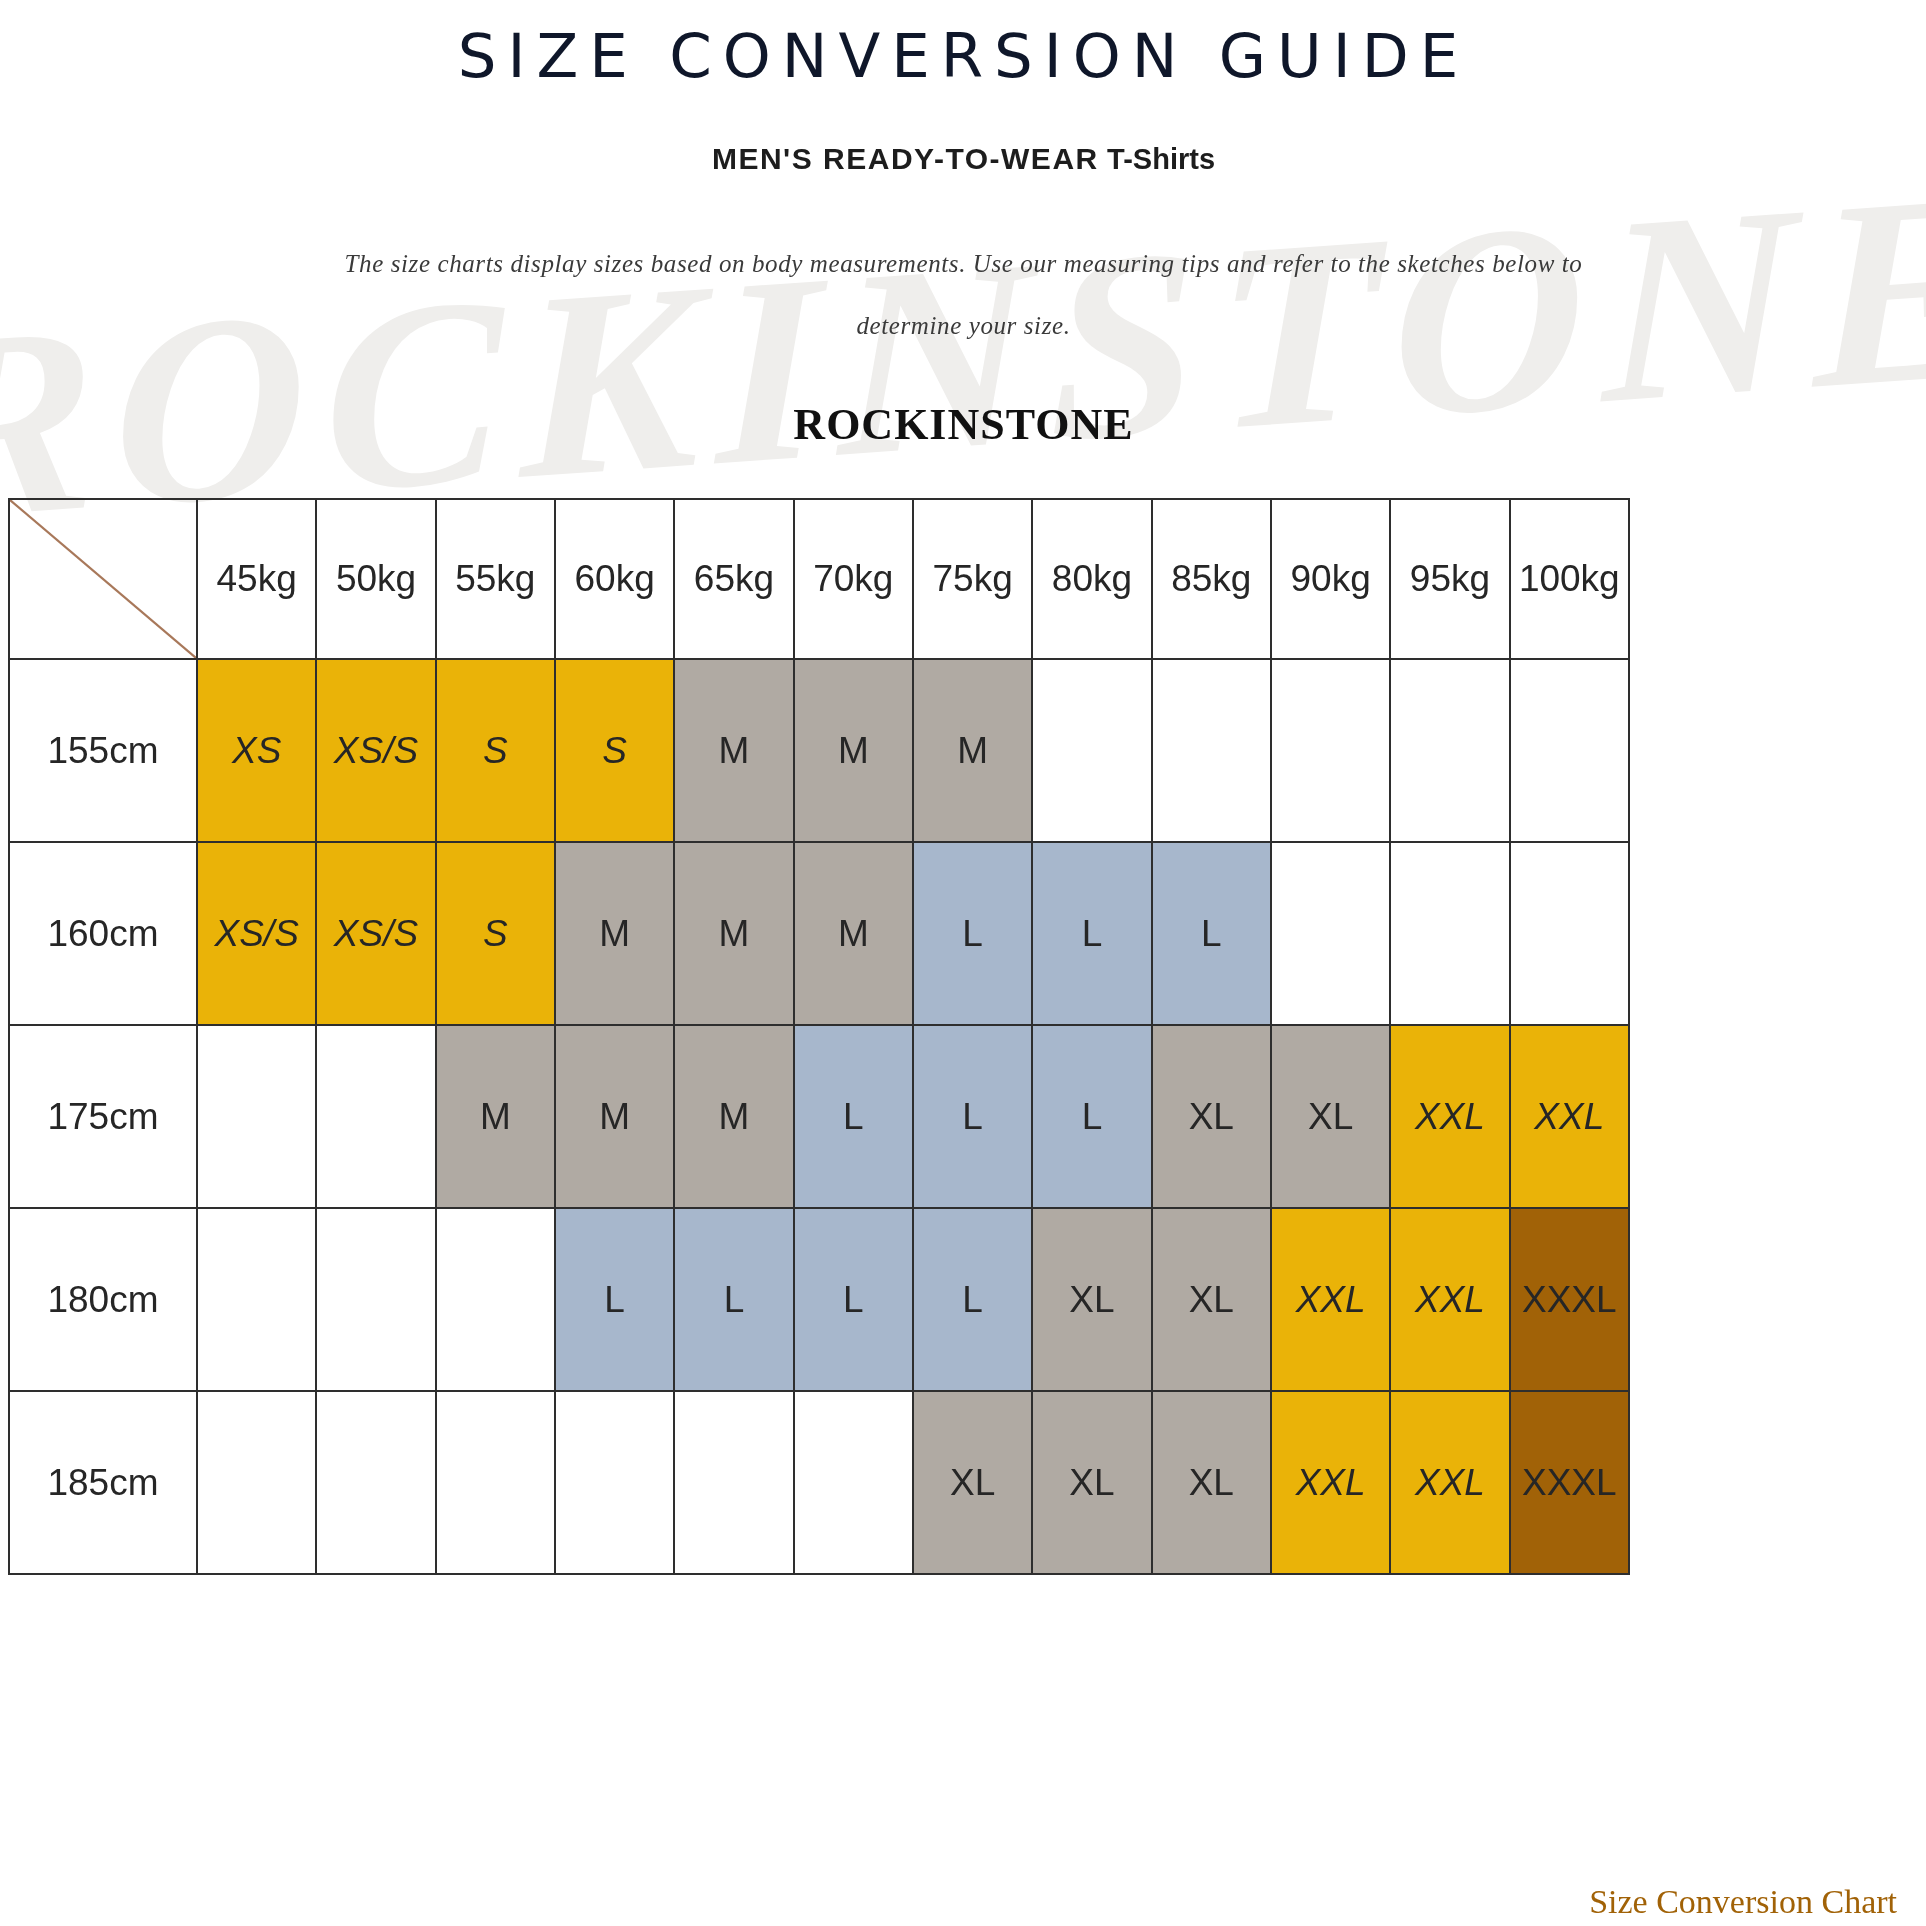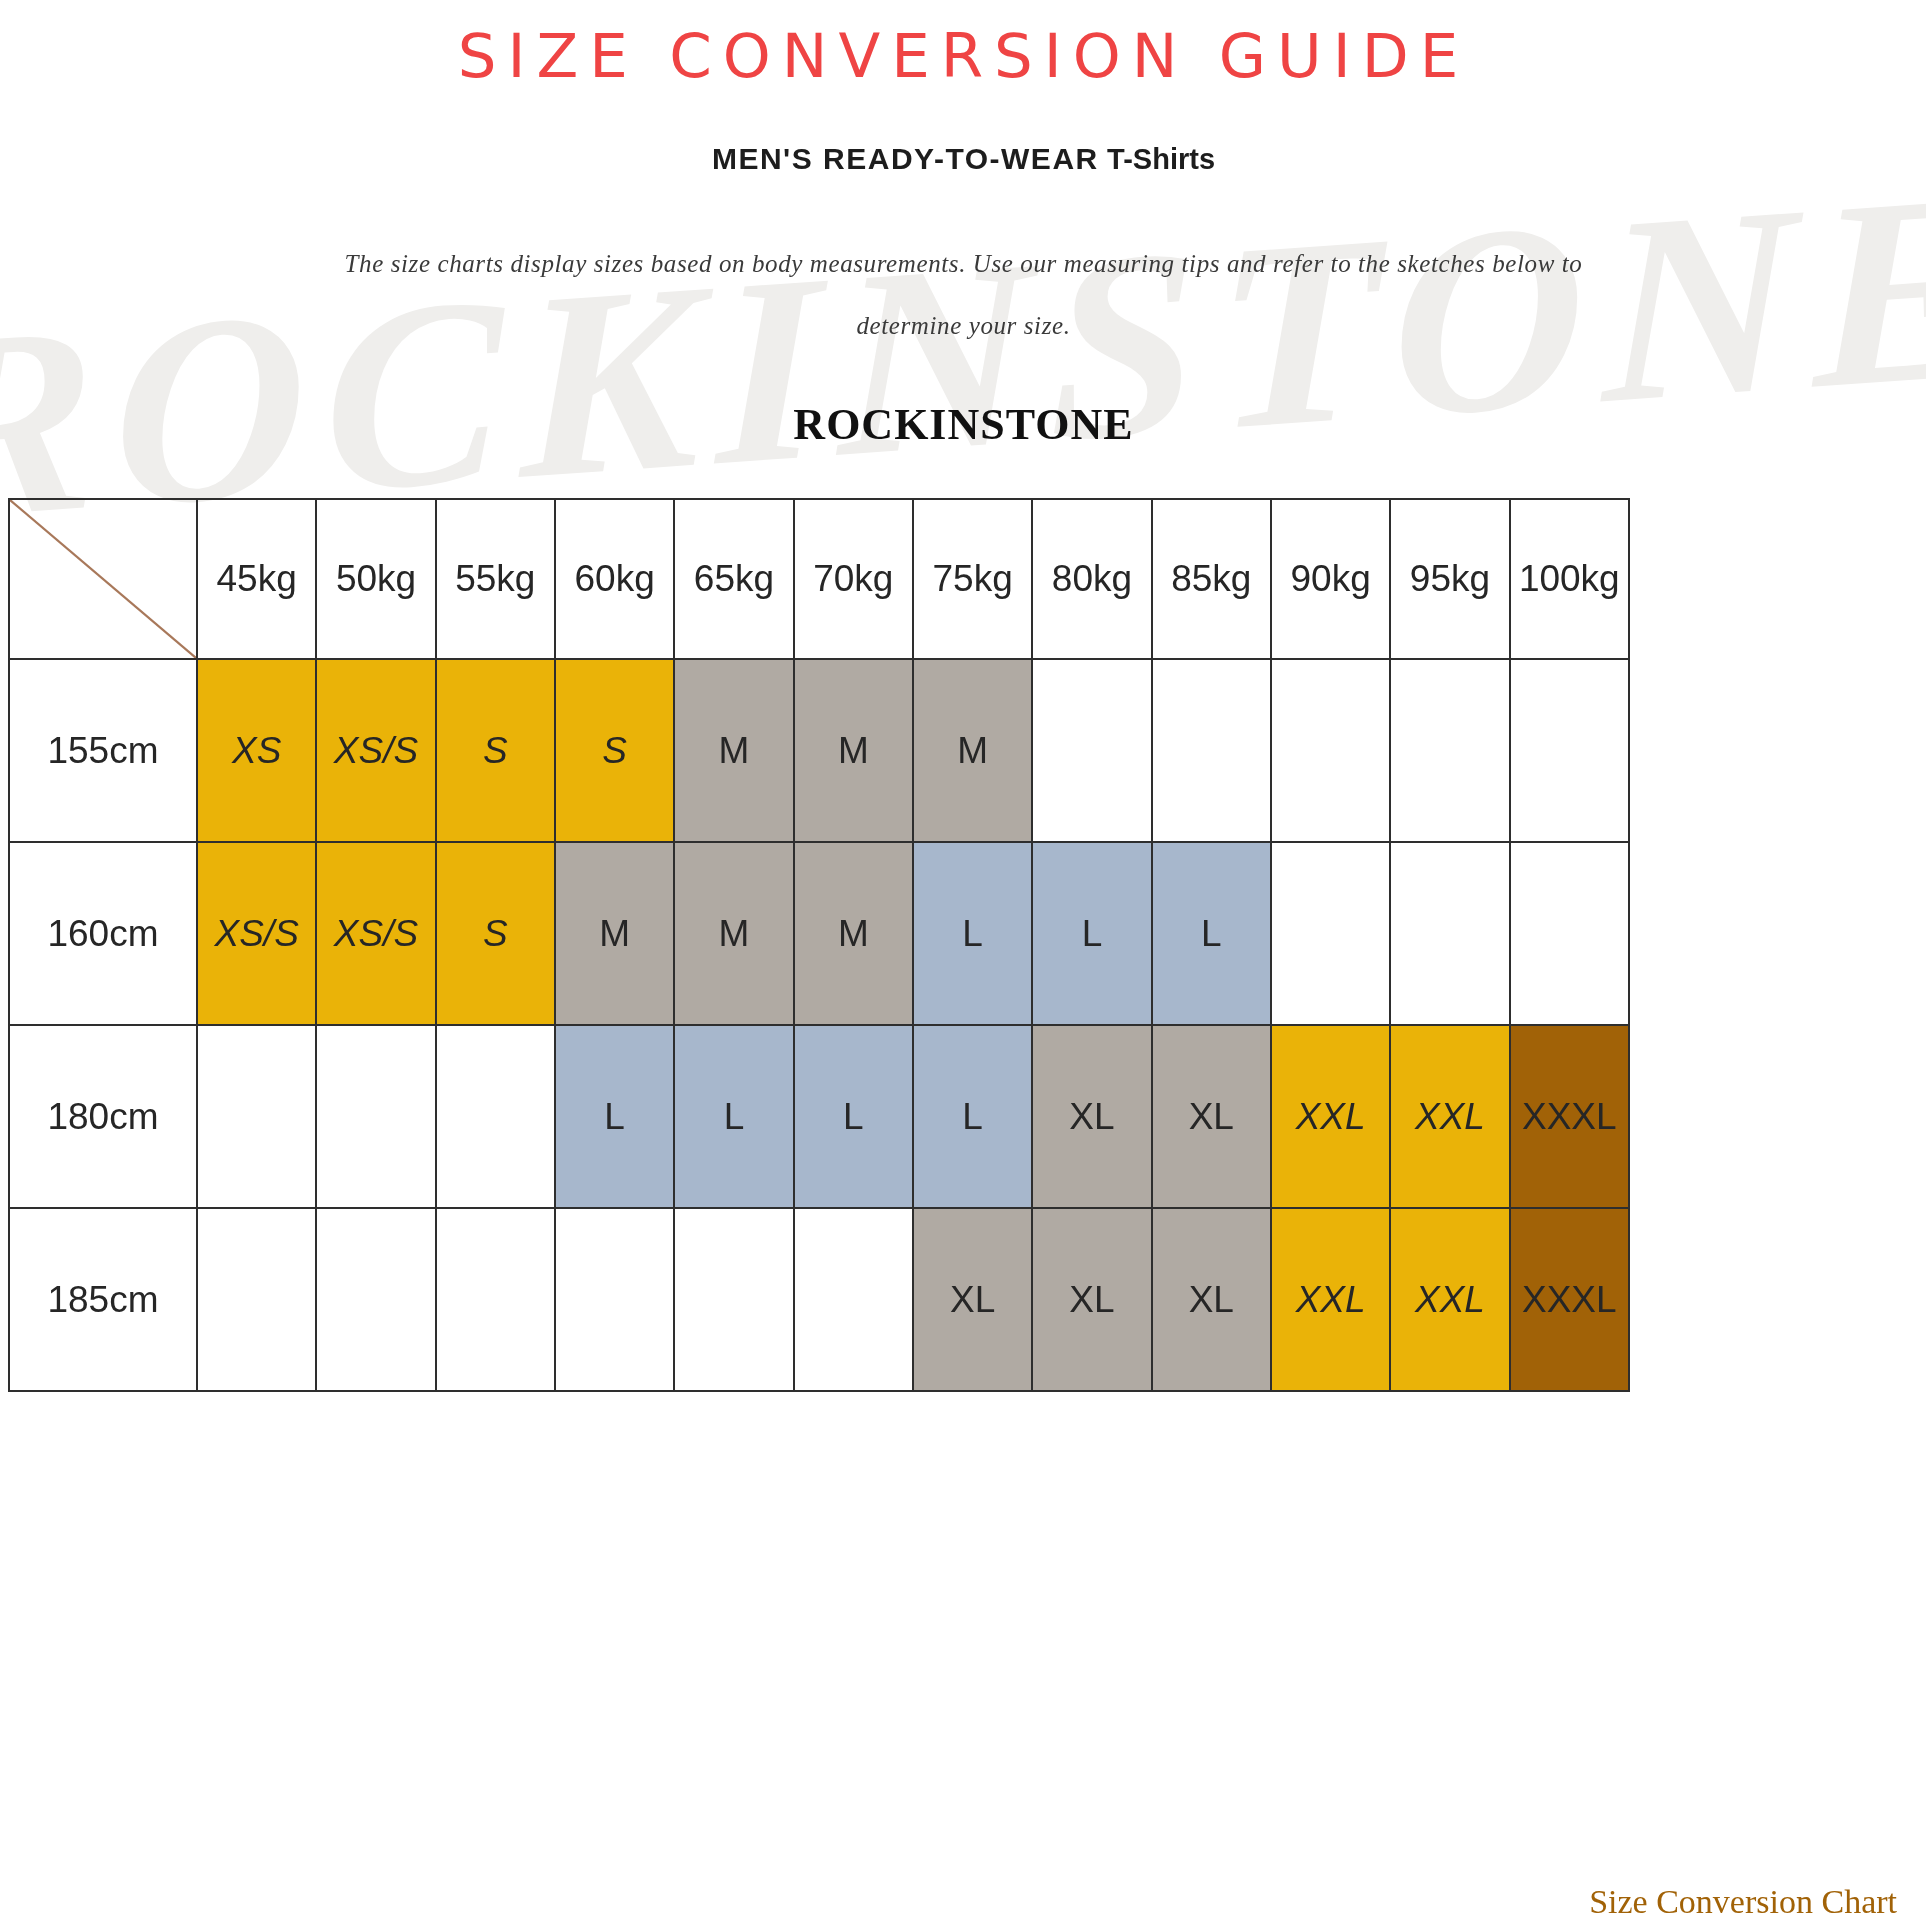--- a/index.html
+++ b/index.html
@@ -43,21 +43,21 @@
     position: relative;
     z-index: 2;
     text-align: center;
     padding-top: 20px;
   }
   #main-title {
     font-family: "DejaVu Sans", sans-serif;
     font-size: 61px;
     font-weight: 500;
     letter-spacing: 11px;
-    color: #ef4444;
+    color: #0f172a;
     margin: 0;
   }
   #subtitle-line {
     margin-top: 51px;
     font-size: 30px;
     font-weight: bold;
     color: #1d1d1d;
   }
   #subtitle-line .sub-main {
     letter-spacing: 1.5px;
@@ -207,20 +207,35 @@
           <td class="f-grey">M</td>
           <td class="f-grey">M</td>
           <td class="f-blue">L</td>
           <td class="f-blue">L</td>
           <td class="f-blue">L</td>
           <td class="f-empty"></td>
           <td class="f-empty"></td>
           <td class="f-empty"></td>
         </tr>
         <tr>
+          <td class="rowhead">175cm</td>
+          <td class="f-empty"></td>
+          <td class="f-empty"></td>
+          <td class="f-grey">M</td>
+          <td class="f-grey">M</td>
+          <td class="f-grey">M</td>
+          <td class="f-blue">L</td>
+          <td class="f-blue">L</td>
+          <td class="f-blue">L</td>
+          <td class="f-grey">XL</td>
+          <td class="f-grey">XL</td>
+          <td class="f-light">XXL</td>
+          <td class="f-light">XXL</td>
+        </tr>
+        <tr>
           <td class="rowhead">180cm</td>
           <td class="f-empty"></td>
           <td class="f-empty"></td>
           <td class="f-empty"></td>
           <td class="f-blue">L</td>
           <td class="f-blue">L</td>
           <td class="f-blue">L</td>
           <td class="f-blue">L</td>
           <td class="f-grey">XL</td>
           <td class="f-grey">XL</td>

